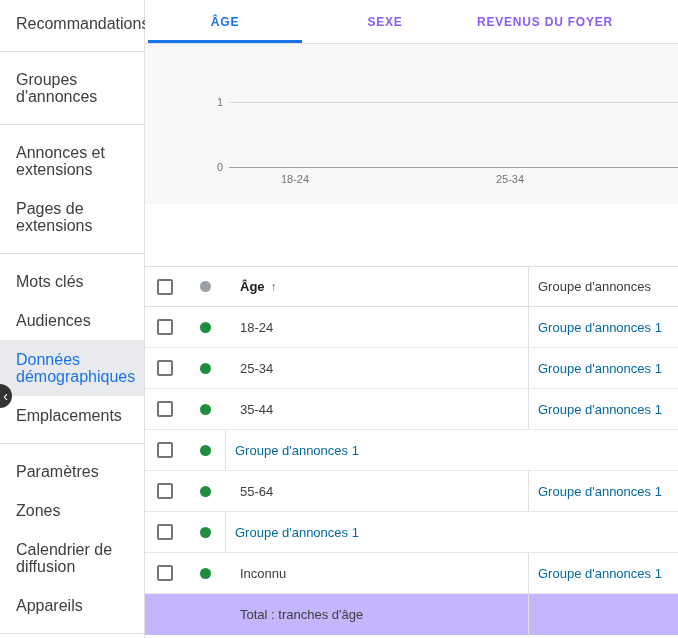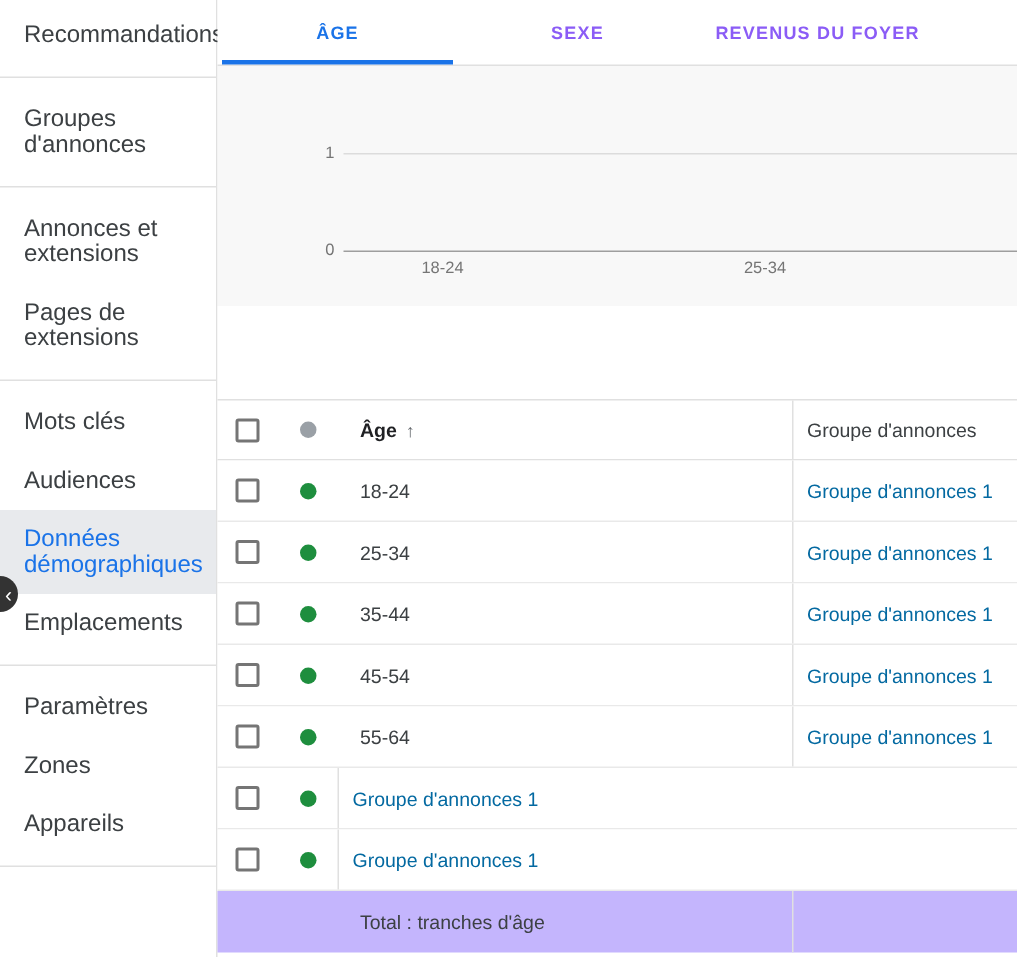--- a/index.html
+++ b/index.html
@@ -69,20 +69,21 @@
     <div class="side-item">Annonces et extensions</div>
     <div class="side-item">Pages de extensions</div>
     <div class="side-divider"></div>
     <div class="side-item">Mots clés</div>
     <div class="side-item">Audiences</div>
     <div class="side-item selected">Données démographiques</div>
     <div class="side-item">Emplacements</div>
     <div class="side-divider"></div>
     <div class="side-item">Paramètres</div>
     <div class="side-item">Zones</div>
+    <div class="side-item">Calendrier de diffusion</div>
     <div class="side-item">Appareils</div>
     <div class="side-divider"></div>
   </nav>
 
   <main class="main">
 
     <div class="tabbar">
       <div class="tab active">ÂGE</div>
       <div class="tab">SEXE</div>
       <div class="tab">REVENUS DU FOYER</div>
@@ -162,23 +163,20 @@
           </div>
       </div>
 
       <div class="trow">
         <div class="cell c-check">
             <div class="checkbox"></div>
           </div>
         <div class="cell c-dot">
             <div class="dot green"></div>
           </div>
-        <div class="cell c-age">
-            <span>45-54</span>
-          </div>
         <div class="cell c-group">
             <a class="group-link">Groupe d'annonces 1</a>
           </div>
       </div>
 
       <div class="trow">
         <div class="cell c-check">
             <div class="checkbox"></div>
           </div>
         <div class="cell c-dot">
@@ -203,20 +201,23 @@
             <a class="group-link">Groupe d'annonces 1</a>
           </div>
       </div>
 
       <div class="trow">
         <div class="cell c-check">
             <div class="checkbox"></div>
           </div>
         <div class="cell c-dot">
             <div class="dot green"></div>
+          </div>
+        <div class="cell c-age">
+            <span>Inconnu</span>
           </div>
         <div class="cell c-group">
             <a class="group-link">Groupe d'annonces 1</a>
           </div>
       </div>
 
       <div class="trow total">
         <div class="cell c-check"></div>
         <div class="cell c-dot"></div>
         <div class="cell c-age">

